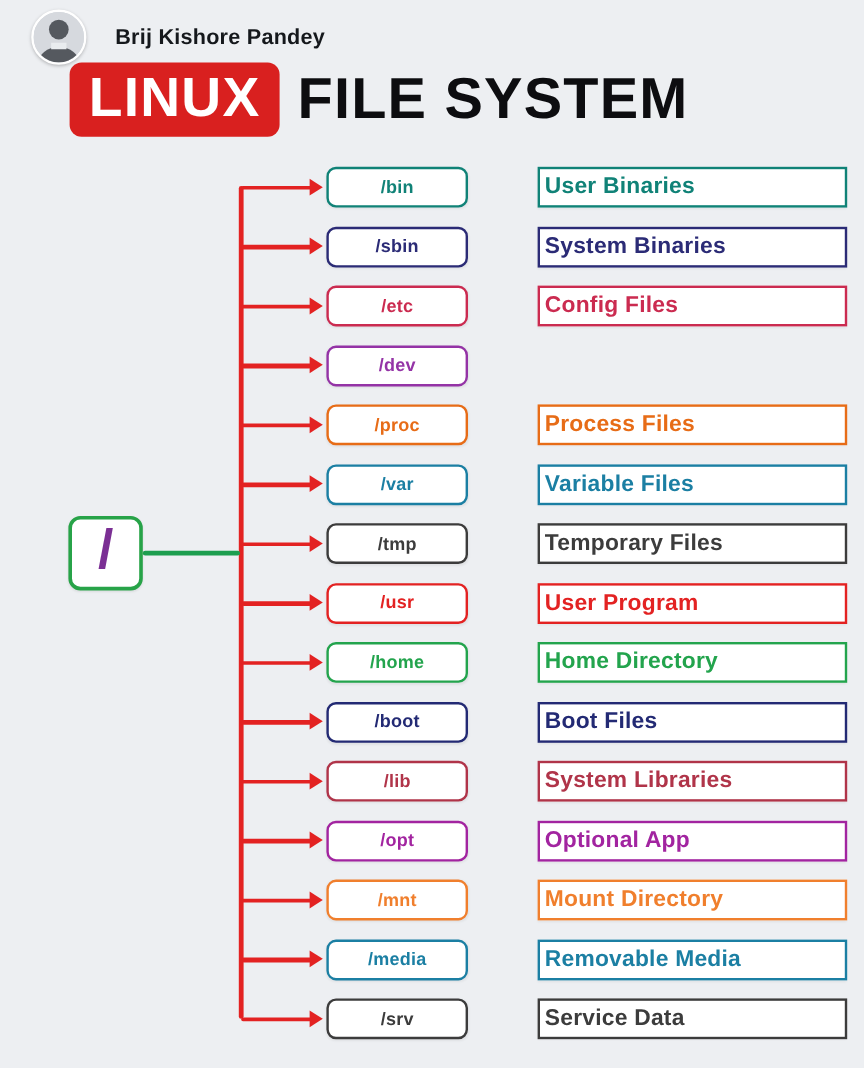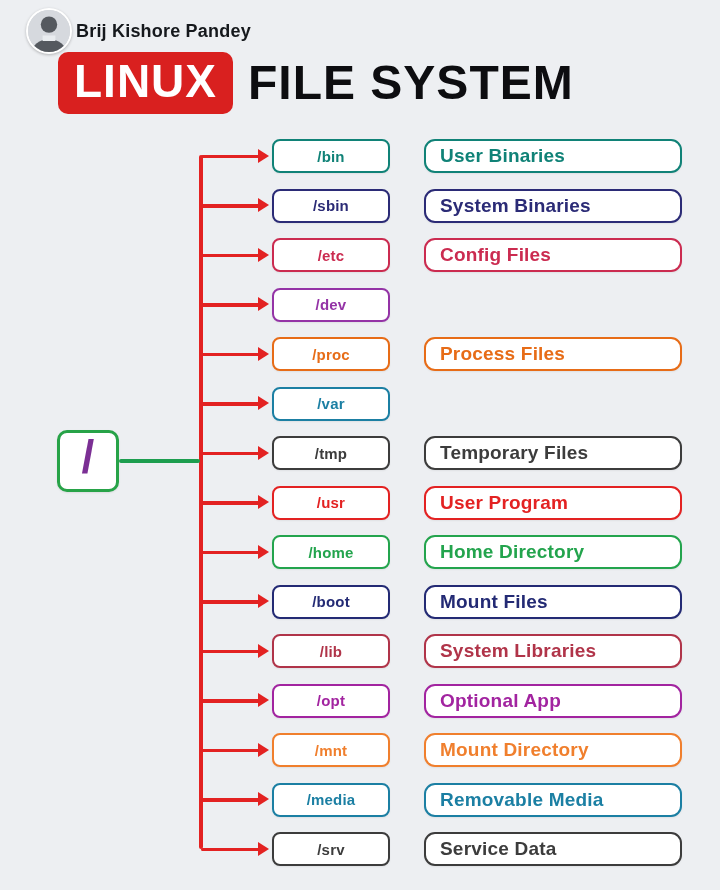--- a/index.html
+++ b/index.html
@@ -5,21 +5,21 @@
   * { margin:0; padding:0; box-sizing:border-box; }
   html,body { width:720px; height:890px; }
   body {
     position:relative;
     overflow:hidden;
     background:var(--background,#edeff2);
     font-family:"Liberation Sans", sans-serif;
   }
   .header {
     position:absolute; left:26px; top:8px;
-    display:flex; align-items:center; gap:4px;
+    display:flex; align-items:center; gap:24px;
   }
   .avatar {
     width:46px; height:46px; border-radius:50%;
     border:2px solid #fff; overflow:hidden; background:#cfd4da;
     box-shadow:0 1px 3px rgba(0,0,0,.25);
     flex:0 0 auto;
   }
   .avatar svg { display:block; width:100%; height:100%; }
   .author { font-size:18px; font-weight:700; color:#15181c; letter-spacing:.2px; }
   .title-row {
@@ -66,23 +66,23 @@
     border-top:7.5px solid transparent; border-bottom:7.5px solid transparent;
   }
   .dir-box {
     position:absolute; left:272px; top:0; width:118px; height:34px;
     background:#fff; border:2px solid var(--row-color,#333);
     border-radius:8px; display:flex; align-items:center; justify-content:center;
     box-shadow:0 1px 2px rgba(0,0,0,.06);
   }
   .dir-label { color:var(--row-color,#333); font-weight:700; font-size:15px; letter-spacing:.2px; }
   .desc-box {
-    position:absolute; left:424px; top:0; width:258px; height:34px;
+    position:absolute; left:448px; top:0; width:258px; height:34px;
     background:#fff; border:2px solid var(--row-color,#333);
-    border-radius:11px; display:flex; align-items:center; padding-left:14px;
+    border-radius:0; display:flex; align-items:center; padding-left:4px;
     box-shadow:0 1px 2px rgba(0,0,0,.06);
   }
   .desc-label { color:var(--row-color,#333); font-weight:700; font-size:19px; letter-spacing:.2px; }
 </style>
 </head>
 <body style="background: rgb(237, 239, 242);">
 
 <div class="header">
   <div class="avatar">
     <svg viewBox="0 0 46 46">
@@ -165,20 +165,23 @@
     </div>
   </div>
       <div class="row" style="top: 386.5px; --row-color: #1b7fa3;">
     <div class="arrow">
       <span class="arrow-line"></span>
       <span class="arrow-head"></span>
     </div>
     <div class="dir-box">
       <span class="dir-label">/var</span>
     </div>
+    <div class="desc-box">
+      <span class="desc-label">Variable Files</span>
+    </div>
   </div>
       <div class="row" style="top: 436px; --row-color: #3c3c3c;">
     <div class="arrow">
       <span class="arrow-line"></span>
       <span class="arrow-head"></span>
     </div>
     <div class="dir-box">
       <span class="dir-label">/tmp</span>
     </div>
     <div class="desc-box">
@@ -211,21 +214,21 @@
   </div>
       <div class="row" style="top: 584.5px; --row-color: #232a74;">
     <div class="arrow">
       <span class="arrow-line"></span>
       <span class="arrow-head"></span>
     </div>
     <div class="dir-box">
       <span class="dir-label">/boot</span>
     </div>
     <div class="desc-box">
-      <span class="desc-label">Mount Files</span>
+      <span class="desc-label">Boot Files</span>
     </div>
   </div>
       <div class="row" style="top: 634px; --row-color: #b03449;">
     <div class="arrow">
       <span class="arrow-line"></span>
       <span class="arrow-head"></span>
     </div>
     <div class="dir-box">
       <span class="dir-label">/lib</span>
     </div>

